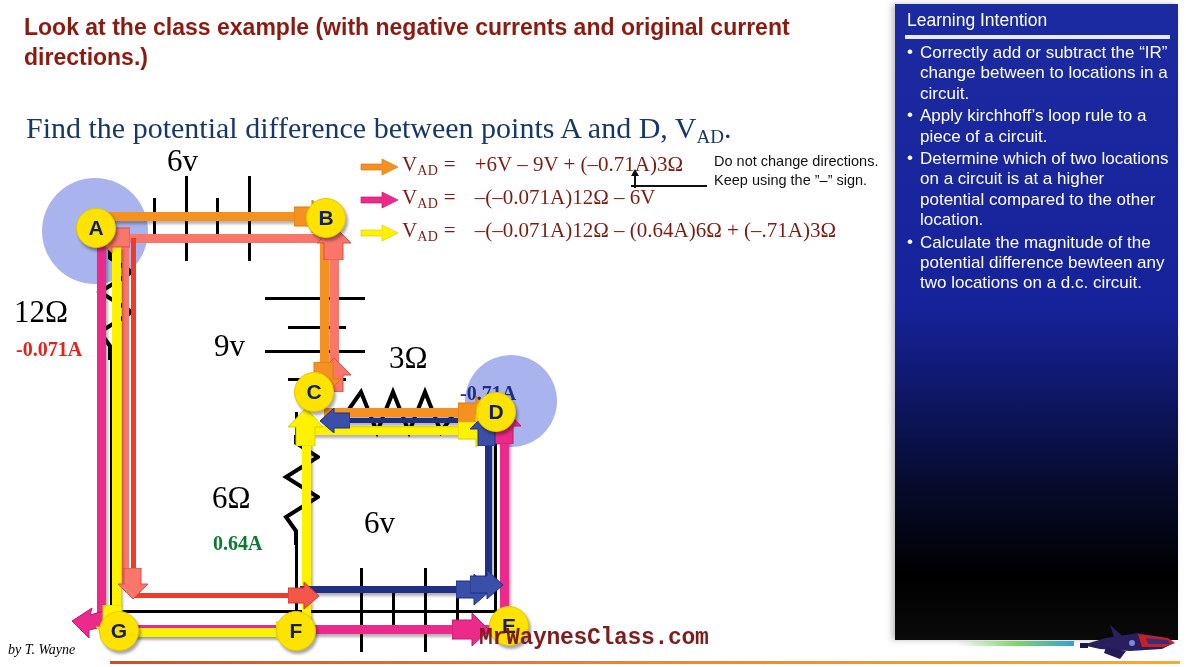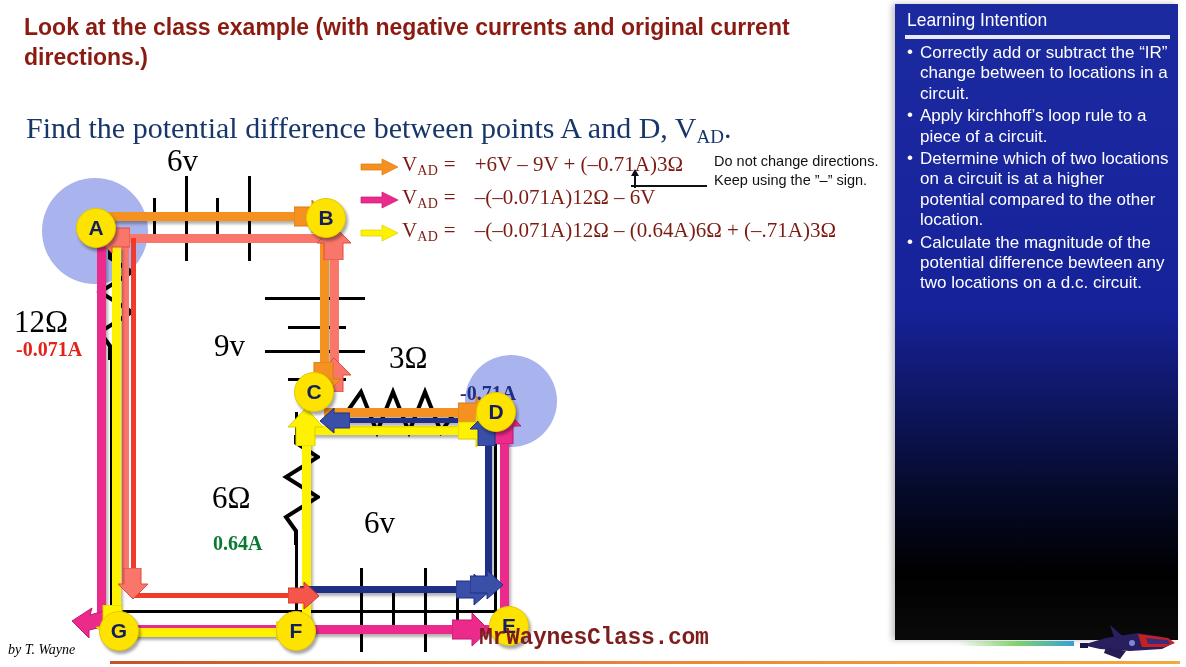--- a/index.html
+++ b/index.html
@@ -288,21 +288,21 @@
         <span>F</span>
       </div>
     <div class="node" style="left:99px;top:461px;z-index:35;">
         <span>G</span>
       </div>
 
     <div class="lbl volt" style="left:167px;top:-7px;">6v</div>
     <div class="lbl volt" style="left:214px;top:178px;">9v</div>
     <div class="lbl volt" style="left:364px;top:355px;">6v</div>
 
-    <div class="lbl big" style="left:14px;top:154px;">12Ω</div>
+    <div class="lbl big" style="left:14px;top:144px;">12Ω</div>
     <div class="lbl cur red-t" style="left:16px;top:188px;">-0.071A</div>
 
     <div class="lbl big" style="left:212px;top:330px;">6Ω</div>
     <div class="lbl cur green-t" style="left:213px;top:382px;">0.64A</div>
 
     <div class="lbl big" style="left:389px;top:190px;">3Ω</div>
     <div class="lbl cur navy-t" style="left:460px;top:232px;z-index:25;">-0.71A</div>
 
   </div>
 </div>

